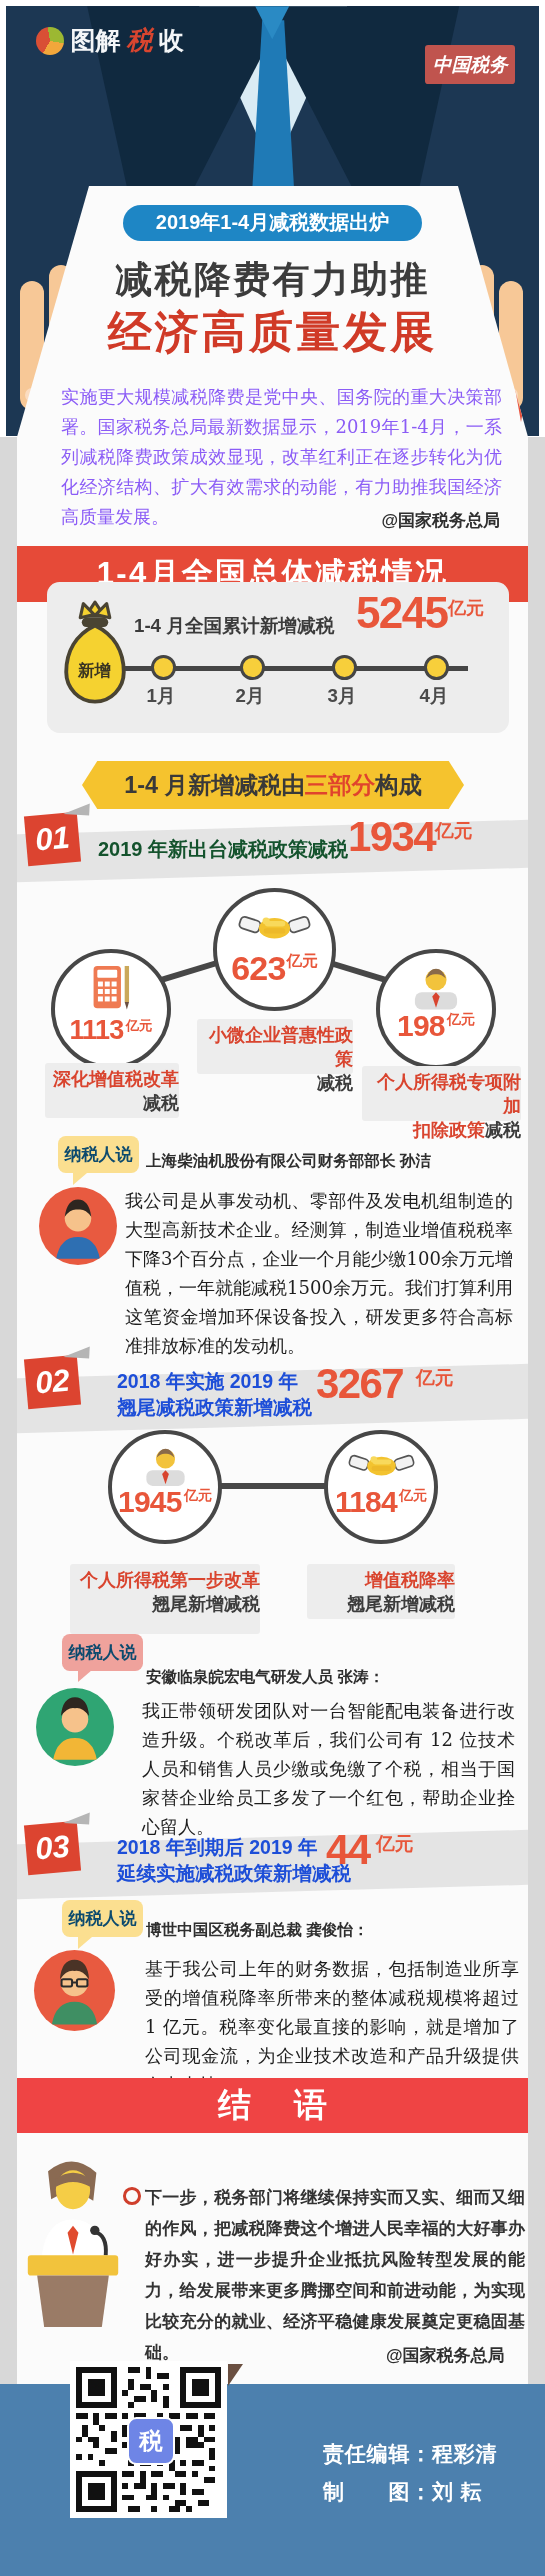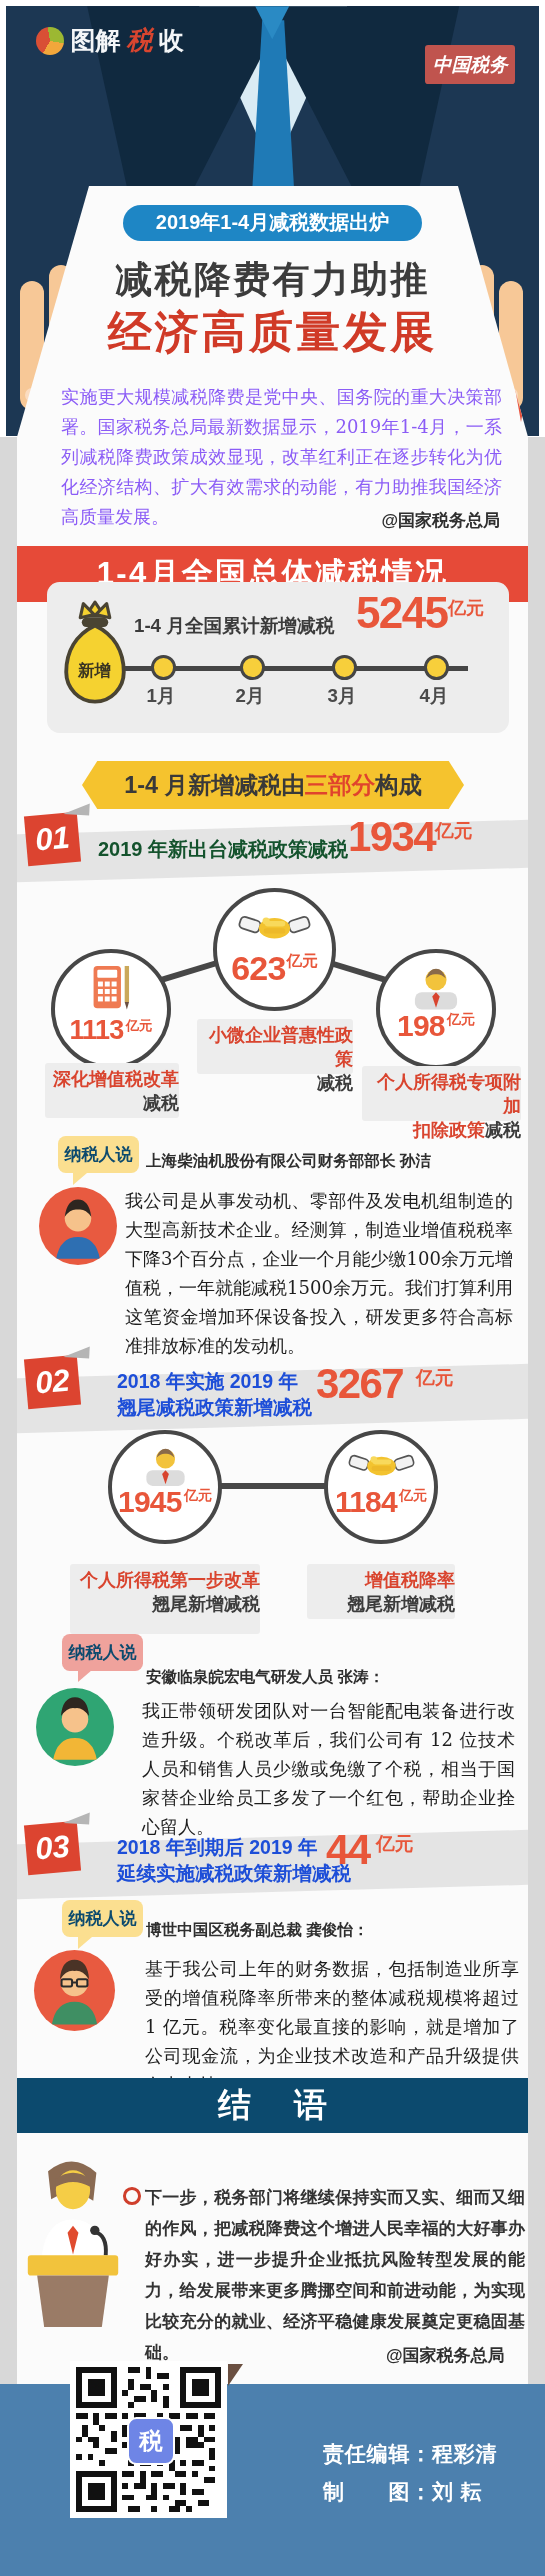--- a/index.html
+++ b/index.html
@@ -104,21 +104,21 @@
       border-top:11px solid inherit;}
   .bubble-yellow{background:#fbdf90;}
   .bubble-pink{background:#efa29c;}
   .tail{width:0;height:0;border-right:14px solid transparent;}
   .tail-yellow{border-top:12.5px solid #fbdf90;}
   .tail-pink{border-top:12.5px solid #efa29c;}
   .tp-name{font-size:15.6px;font-weight:bold;color:#2e2e2e;}
   .avatar{border-radius:50%;overflow:hidden;}
   .quote{font-family:"DejaVu Serif",serif;color:#1e1e1e;font-size:18px;line-height:29px;text-align:justify;}
 
-  .concl-banner{left:0;top:1892px;width:511px;height:55px;background:#0c4a6e;color:#fff;
+  .concl-banner{left:0;top:1892px;width:511px;height:55px;background:#ef4444;color:#fff;
       font-size:33px;font-weight:bold;letter-spacing:17px;display:flex;align-items:center;
       justify-content:center;padding-left:17px;box-sizing:border-box;}
   .bullet{left:106px;top:2001px;width:11.7px;height:11.7px;border-radius:50%;border:3.9px solid #cf3f2c;}
   .concl-text{left:128px;top:1996px;width:380px;font-size:17px;font-weight:bold;color:#333;
       line-height:31px;text-align:justify;}
   .src2{right:23.4px;top:2158px;}
 
   
   .qr{left:70px;top:2361px;width:157px;height:157px;background:#fff;padding:6.2px;box-sizing:border-box;}
   .qr-logo{left:127px;top:2417px;width:44px;height:44px;border-radius:9.4px;background:#6e85e6;

